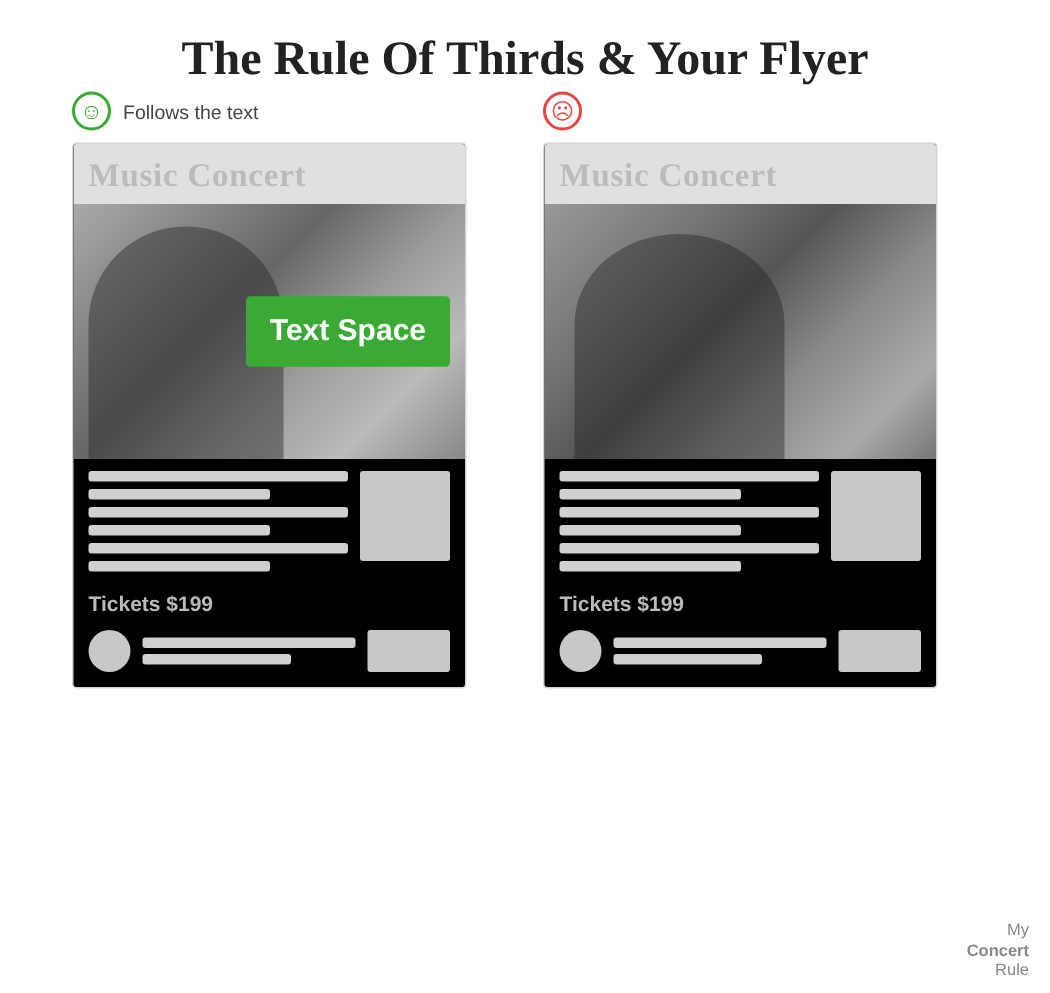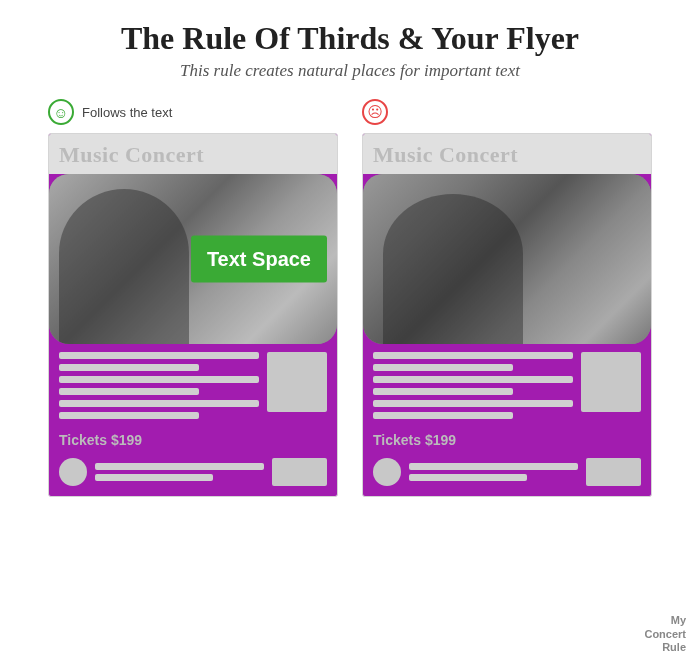--- a/index.html
+++ b/index.html
@@ -73,22 +73,22 @@
       justify-content: center;
       font-size: 15px;
       flex-shrink: 0;
     }
 
     .smiley-good { border-color: #3aaa35; color: #3aaa35; }
     .smiley-bad  { border-color: #e84545; color: #e84545; }
 
     
     .flyer {
-      width: 290px;
-      background: #a21caf;
+      width: 263px;
+      background: #000000;
       border: 1px solid #d5d5d5;
       border-radius: 3px;
       overflow: hidden;
       padding-bottom: 10px;
     }
 
     .flyer-title-bar {
       background: #e0e0e0;
       padding: 8px 10px 6px;
       font-size: 22px;
@@ -97,21 +97,20 @@
       letter-spacing: 0.5px;
       font-family: Georgia, serif;
     }
 
     .flyer-image-area {
       position: relative;
       width: 100%;
       height: 170px;
       overflow: hidden;
       background: #888;
-      border-radius: 20px;
     }
 
     
     .photo-left {
       width: 100%;
       height: 100%;
       background:
         linear-gradient(
           135deg,
           #aaa 0%, #888 20%, #666 40%, #999 60%, #bbb 80%, #888 100%
@@ -232,32 +231,31 @@
       bottom: 8px;
       right: 14px;
       font-size: 11px;
       color: #aaa;
       font-style: italic;
       text-align: right;
       line-height: 1.2;
     }
 
     .watermark span {
-      font-weight: 700;
+      font-weight: 400;
       font-style: normal;
       color: #888;
     }
   </style>
 </head>
 <body>
 
 <div class="page">
 
   <h1 class="main-title">The Rule Of Thirds &amp; Your Flyer</h1>
-  <p class="subtitle">This rule creates natural places for important text</p>
 
   <div class="panels">
 
     <div class="panel-col">
       <div class="panel-label">
         <div class="smiley smiley-good">☺</div>
         <span>Follows the text</span>
       </div>
       <div class="flyer">
         <div class="flyer-title-bar">Music Concert</div>

